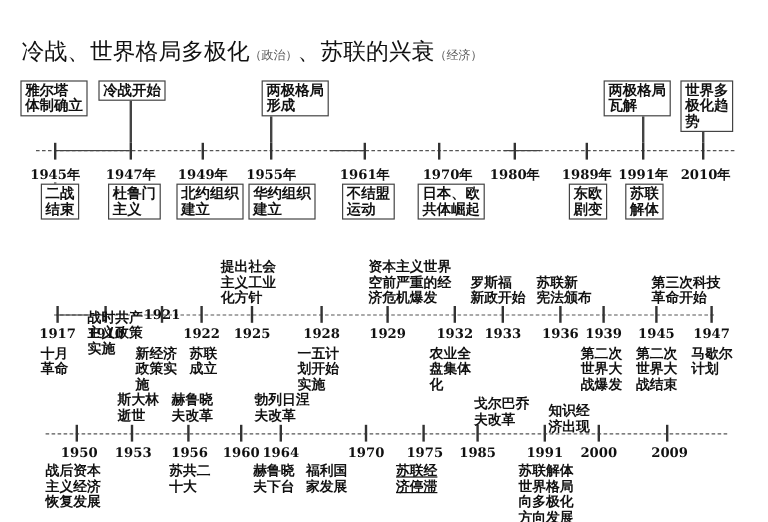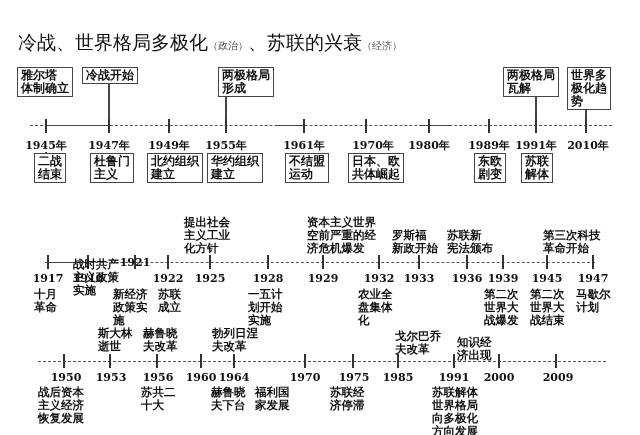--- a/index.html
+++ b/index.html
@@ -196,19 +196,19 @@
 
   <div class="lbl" style="left:38px;top:386px;">战后资本
 主义经济
 恢复发展</div>
   <div class="lbl" style="left:141px;top:386px;">苏共二
 十大</div>
   <div class="lbl" style="left:211px;top:386px;">赫鲁晓
 夫下台</div>
   <div class="lbl" style="left:255px;top:386px;">福利国
 家发展</div>
-  <div class="lbl" style="left:330px;top:386px;">苏联经
+  <div class="lbl" style="left:330px;top:386px;text-decoration:underline;">苏联经
 济停滞</div>
   <div class="lbl" style="left:432px;top:386px;">苏联解体
 世界格局
 向多极化
 方向发展</div>
 </div>
 
 </body></html>

